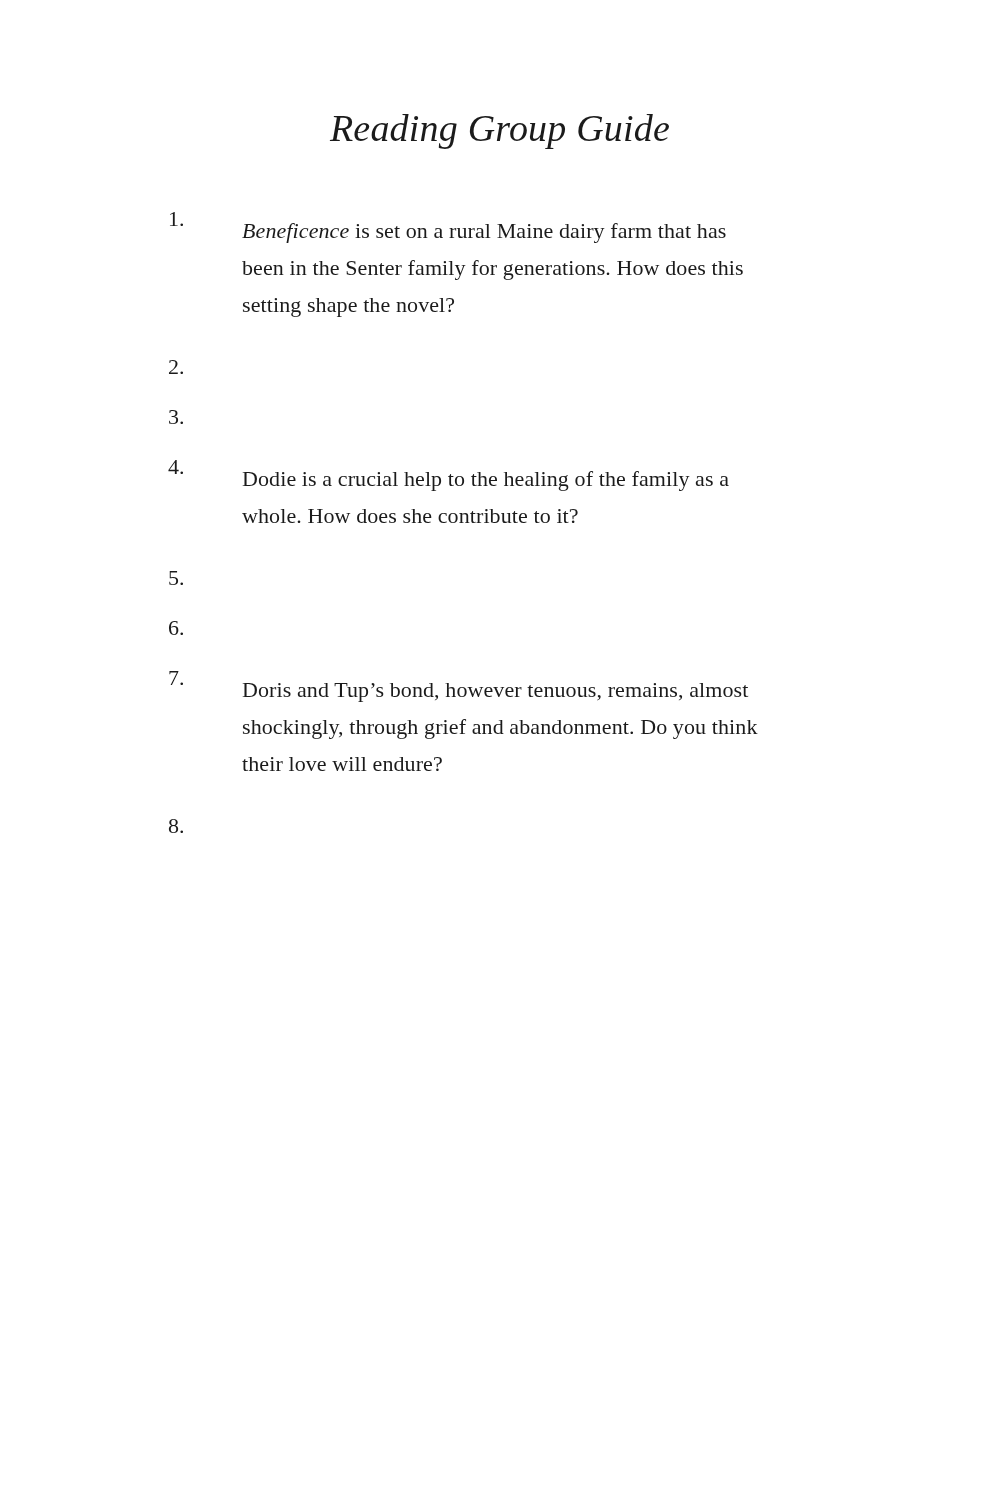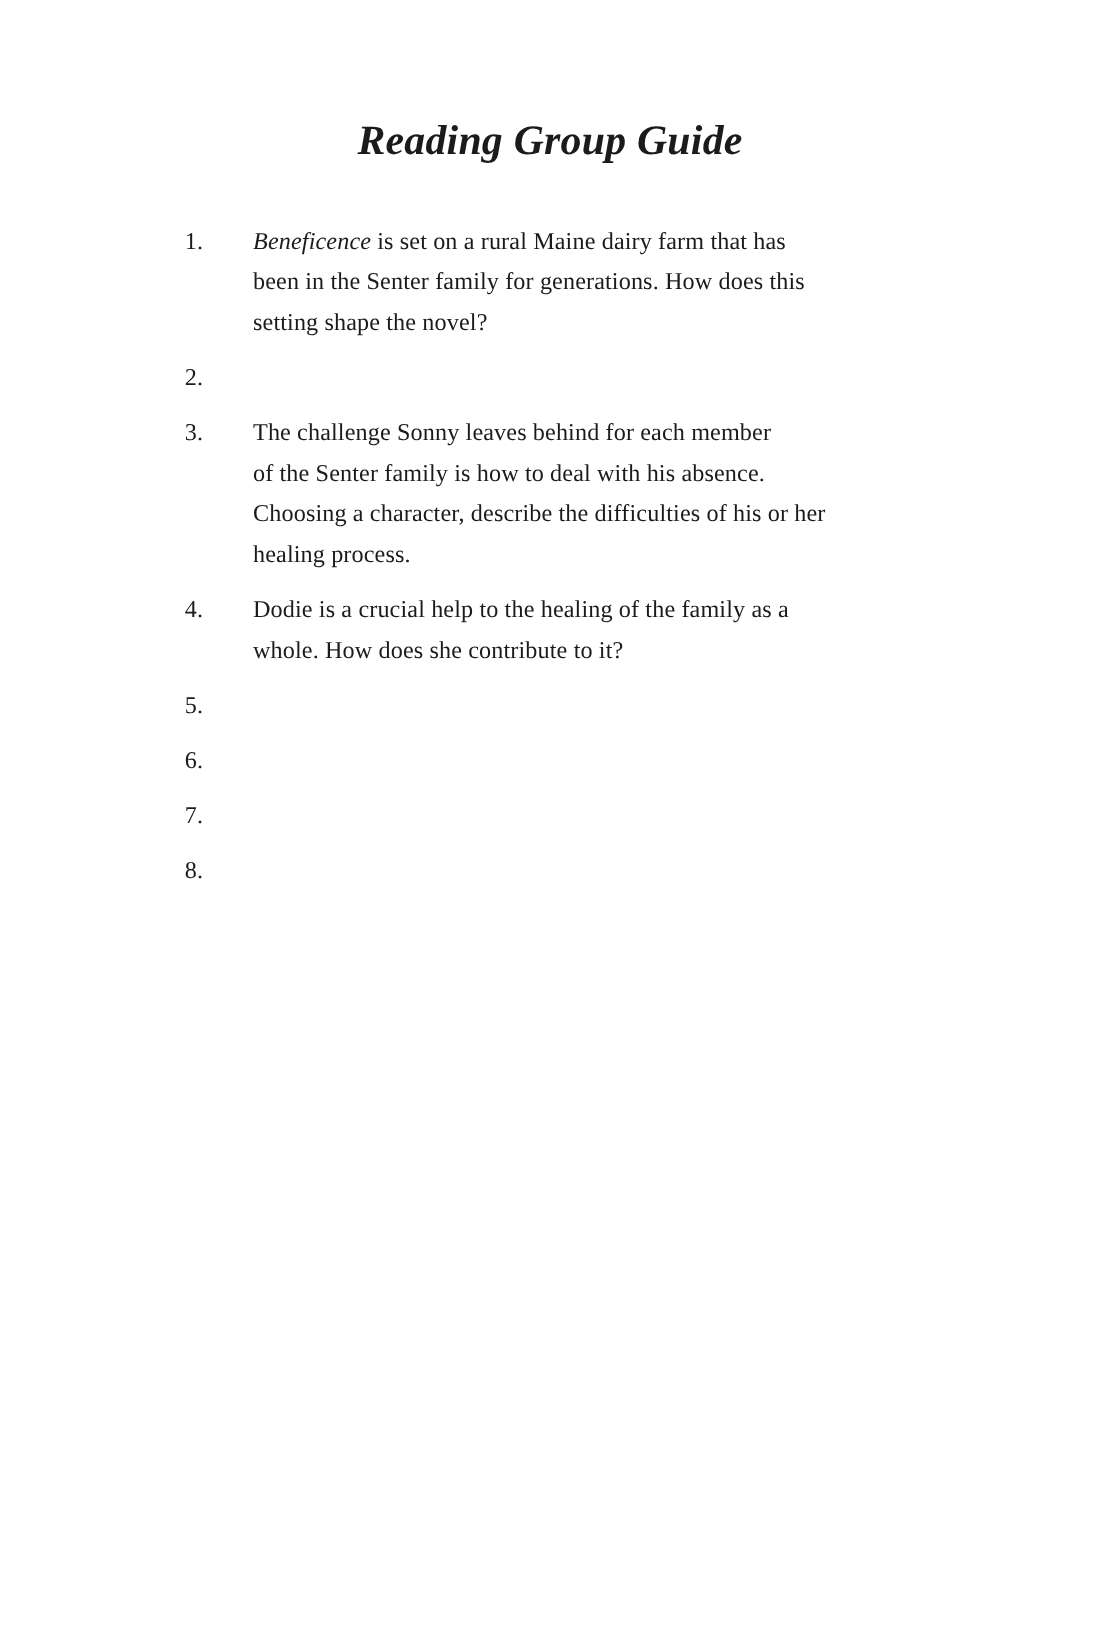--- a/index.html
+++ b/index.html
@@ -18,21 +18,21 @@
     position: relative;
     width: 1000px;
     height: 1500px;
     padding-top: 106px;
     box-sizing: border-box;
     overflow: hidden;
   }
   .guide-title {
     margin: 0 0 50px 0;
     font-size: 38px;
-    font-weight: 700;
+    font-weight: 400;
     font-style: italic;
     text-align: center;
     letter-spacing: 0.2px;
     line-height: 44px;
   }
   .questions {
     margin: 0;
   }
   .q-row {
     display: flex;
@@ -40,21 +40,21 @@
     padding-left: 168px;
     margin: 0 0 13px 0;
   }
   .q-num {
     flex: 0 0 62px;
     font-size: 22px;
     line-height: 37px;
     font-feature-settings: "onum" 1;
   }
   .q-text {
-    margin: 0;
+    margin: 12px;
     width: 665px;
     font-size: 22px;
     line-height: 37px;
     white-space: pre-line;
     letter-spacing: 0.1px;
   }
   .q-text em.book-title {
     font-style: italic;
   }
 </style>
@@ -69,36 +69,35 @@
         <span class="q-num">1.</span>
         <p class="q-text"><em class="book-title">Beneficence</em> is set on a rural Maine dairy farm that has
 been in the Senter family for generations. How does this
 setting shape the novel?</p>
       </div>
       <div class="q-row">
         <span class="q-num">2.</span>
       </div>
       <div class="q-row">
         <span class="q-num">3.</span>
-        <p class="q-text">The challenge Sonny leaves behind for each member
-of the Senter family is how to deal with his absence.
-Choosing a character, describe the difficulties of his or her
-healing process.</p>
       </div>
       <div class="q-row">
         <span class="q-num">4.</span>
         <p class="q-text">Dodie is a crucial help to the healing of the family as a
 whole. How does she contribute to it?</p>
       </div>
       <div class="q-row">
         <span class="q-num">5.</span>
       </div>
       <div class="q-row">
         <span class="q-num">6.</span>
       </div>
       <div class="q-row">
         <span class="q-num">7.</span>
+        <p class="q-text">Doris and Tup’s bond, however tenuous, remains, almost
+shockingly, through grief and abandonment. Do you think
+their love will endure?</p>
       </div>
       <div class="q-row">
         <span class="q-num">8.</span>
       </div>
     </div>
 </div>
 
 </body></html>

